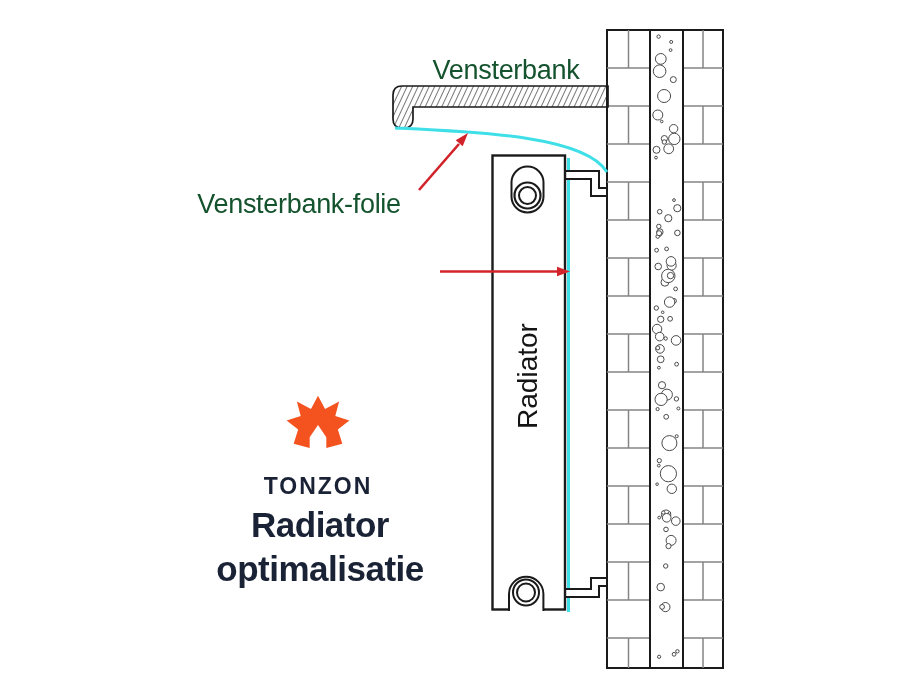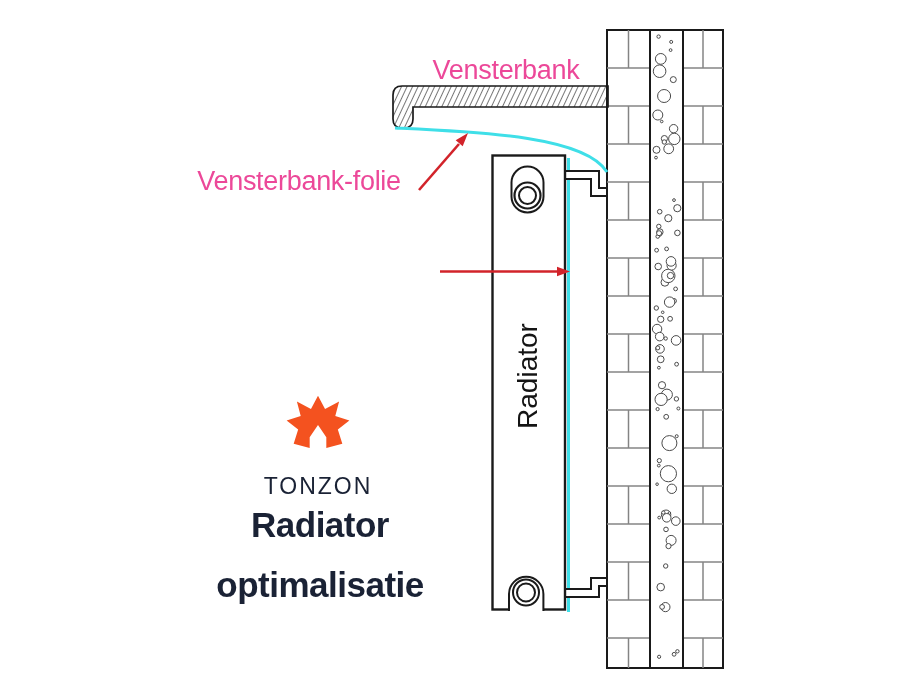--- a/index.html
+++ b/index.html
@@ -1,24 +1,24 @@
 <!DOCTYPE html>
 <html style="--foil-cyan: #3FDFE8; --arrow-red: #D2232A; --logo-orange: #F4521F; --brand-navy: #1A2235; --mortar-gray: #848484; --ink: #1A1A1A;"><head>
 <meta charset="utf-8">
 <style>
   html,body{margin:0;padding:0;background:#fff;}
   #stage{position:relative;width:910px;height:700px;background:#fff;overflow:hidden;
          font-family:"Liberation Sans",sans-serif;color:var(--ink,#1a1a1a);}
   svg{position:absolute;left:0;top:0;}
   .lbl{position:absolute;transform:translateX(-50%);white-space:nowrap;
-       font-size:27px;font-weight:400;letter-spacing:-0.3px;color:#ec4899;}
+       font-size:27px;font-weight:400;letter-spacing:-0.3px;color:#14532d;}
   .lbl-rot{position:absolute;transform:translate(-50%,-50%) rotate(-90deg);
        white-space:nowrap;font-size:28px;color:#141414;}
   .brand{position:absolute;transform:translateX(-50%);white-space:nowrap;
-       font-weight:400;font-size:23px;letter-spacing:2px;color:var(--brand-navy,#1a2235);}
+       font-weight:700;font-size:23px;letter-spacing:2px;color:var(--brand-navy,#1a2235);}
   .title-line{position:absolute;transform:translateX(-50%);white-space:nowrap;
        font-weight:700;font-size:35px;letter-spacing:-0.5px;color:var(--brand-navy,#1a2235);}
   .outline{fill:#fff;stroke:var(--ink,#1a1a1a);stroke-width:2;}
   .mortar{stroke:var(--mortar-gray,#848484);stroke-width:1.5;}
   .bubble{fill:#fff;stroke:#4a4a4a;stroke-width:1;}
   .foil{stroke:var(--foil-cyan,#3fdfe8);stroke-width:3;fill:none;}
   .red-line{stroke:var(--arrow-red,#d2232a);fill:none;}
   .red-head{fill:var(--arrow-red,#d2232a);stroke:none;}
   .logo-star{fill:var(--logo-orange,#f4521f);}
 </style>
@@ -201,22 +201,22 @@
       <line class="red-line" x1="419" y1="190" x2="459" y2="144" stroke-width="2.6"></line>
       <polygon class="red-head" points="468,133 462.7,146.2 455.7,140.2"></polygon>
     </g>
     <g>
       <line class="red-line" x1="440" y1="271.5" x2="559" y2="271.5" stroke-width="2.4"></line>
       <polygon class="red-head" points="570,271.5 557,266.8 557,276.2"></polygon>
     </g>
   </svg>
 
   <div class="lbl" style="left:506px;top:55px;">Vensterbank</div>
-  <div class="lbl" style="left:299px;top:166px;">Vensterbank-folie</div>
+  <div class="lbl" style="left:299px;top:189px;">Vensterbank-folie</div>
   <div class="lbl-rot" style="left:528px;top:376px;">Radiator</div>
 
   <svg width="64" height="68" viewBox="0 0 100 100" style="left:286px;top:393px;">
     <path class="logo-star" d="M50,1 L61,22 L83,10 L77,33 L99,40 L81,54 L88,76 L63,83 L63,66 L50,47 L37,66 L37,83 L12,76 L19,54 L1,40 L23,33 L17,10 L39,22 Z"></path>
   </svg>
   <div class="brand" style="left:318px;top:473px;">TONZON</div>
   <div class="title-line" style="left:320px;top:505px;">Radiator</div>
-  <div class="title-line" style="left:320px;top:549px;margin-top:16px;">optimalisatie</div>
+  <div class="title-line" style="left:320px;top:549px;">optimalisatie</div>
 </div>
 
 </body></html>

